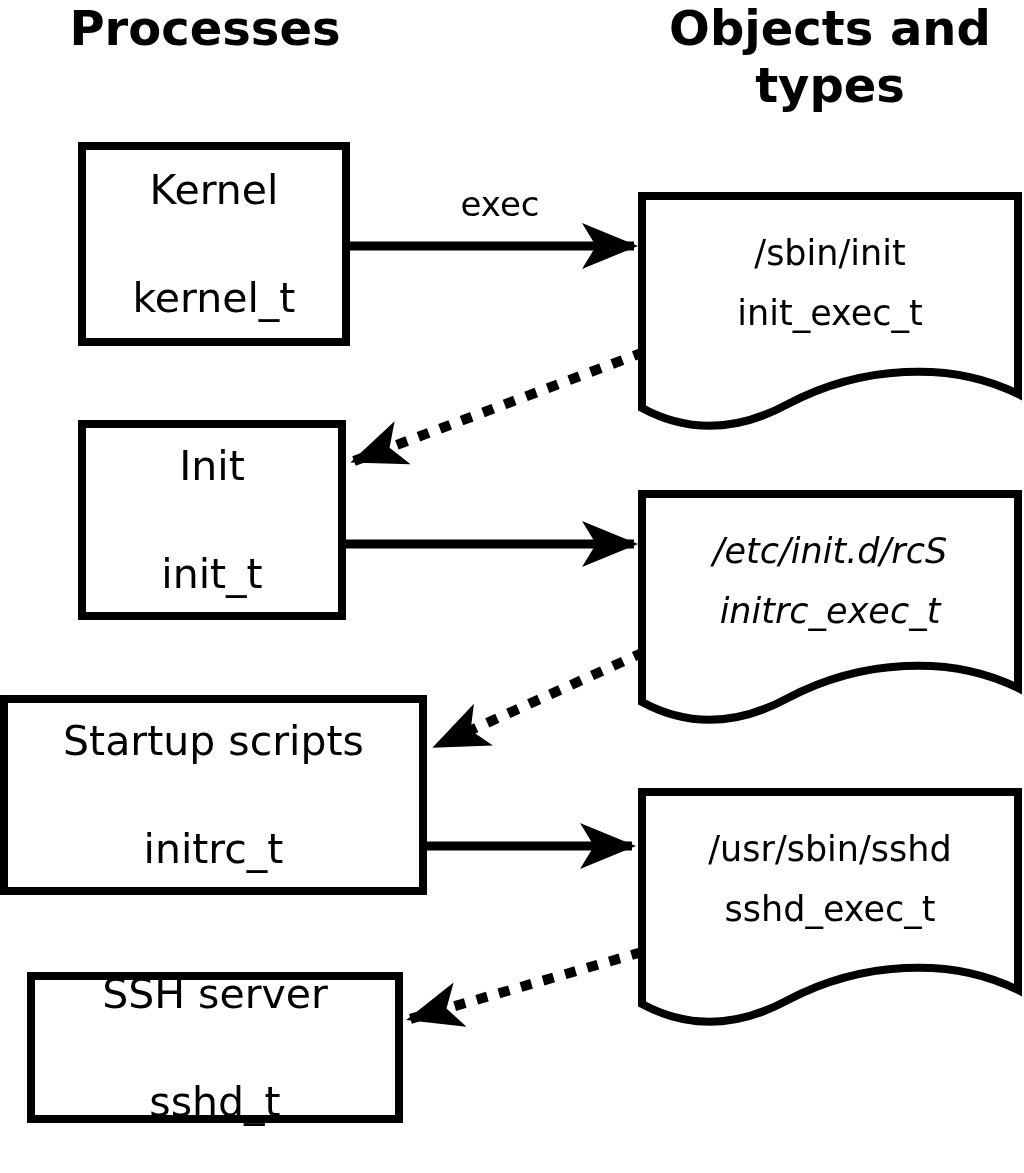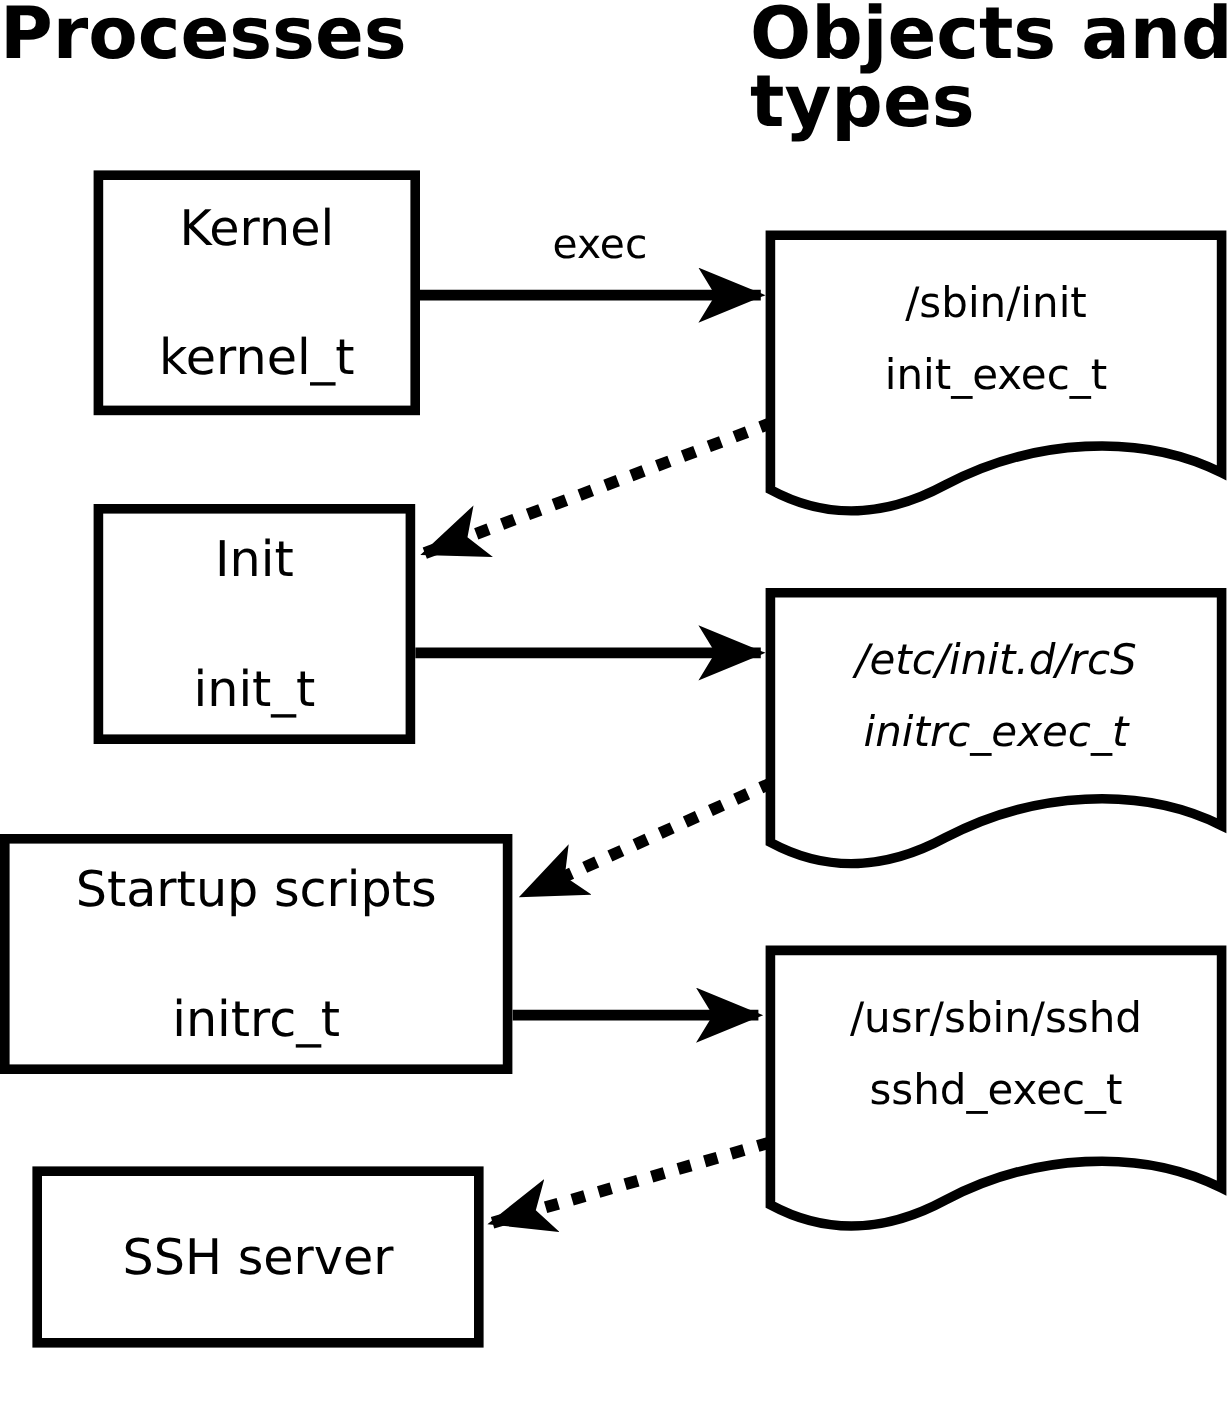--- a/index.html
+++ b/index.html
@@ -12,23 +12,23 @@
     color: #000000;
     overflow: hidden;
   }
   svg.shapes {
     position: absolute;
     left: 0; top: 0;
     width: 1024px; height: 1173px;
   }
   .col-header {
     position: absolute;
-    text-align: left;
+    text-align: center;
     font-weight: bold;
-    font-size: 60px;
+    font-size: 48px;
     line-height: 57px;
     color: #000000;
   }
   .pbox {
     position: absolute;
     border: 8px solid #000000;
     background: #ffffff;
     box-sizing: border-box;
     display: flex;
     flex-direction: column;
@@ -99,20 +99,21 @@
   <div class="pbox" style="left:78px; top:420px; width:268px; height:200px;">
     <div>Init</div>
     <div>init_t</div>
   </div>
   <div class="pbox" style="left:0px; top:695px; width:427px; height:200px;">
     <div>Startup scripts</div>
     <div>initrc_t</div>
   </div>
   <div class="pbox" style="left:27px; top:972px; width:376px; height:151px;">
     <div>SSH server</div>
+    <div>sshd_t</div>
   </div>
 
   <div class="doc-label" style="left:642px; top:196px; width:376px; height:173px;">
     <div>/sbin/init</div>
     <div>init_exec_t</div>
   </div>
   <div class="doc-label" style="left:642px; top:494px; width:376px; height:173px;font-style:italic;">
     <div>/etc/init.d/rcS</div>
     <div>initrc_exec_t</div>
   </div>

